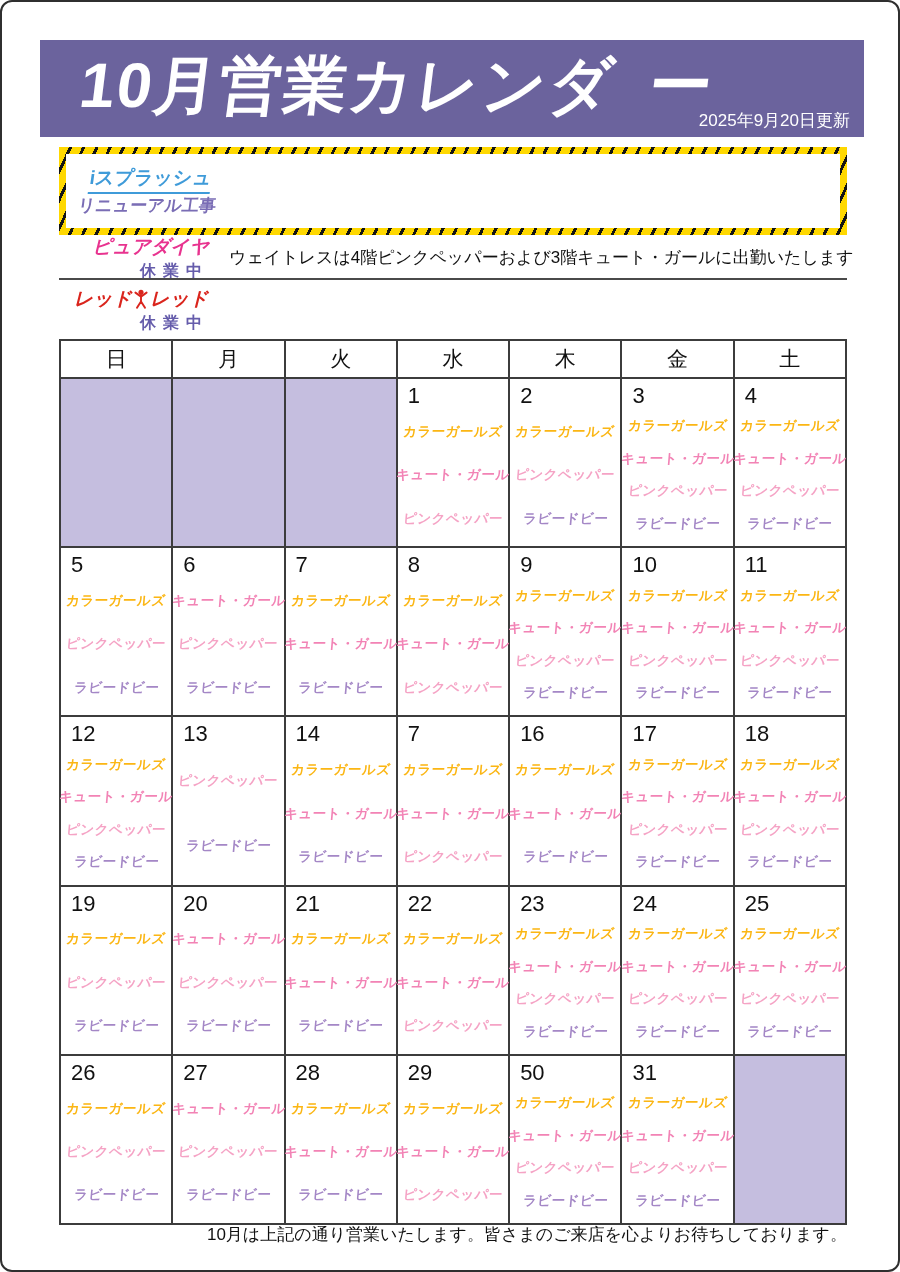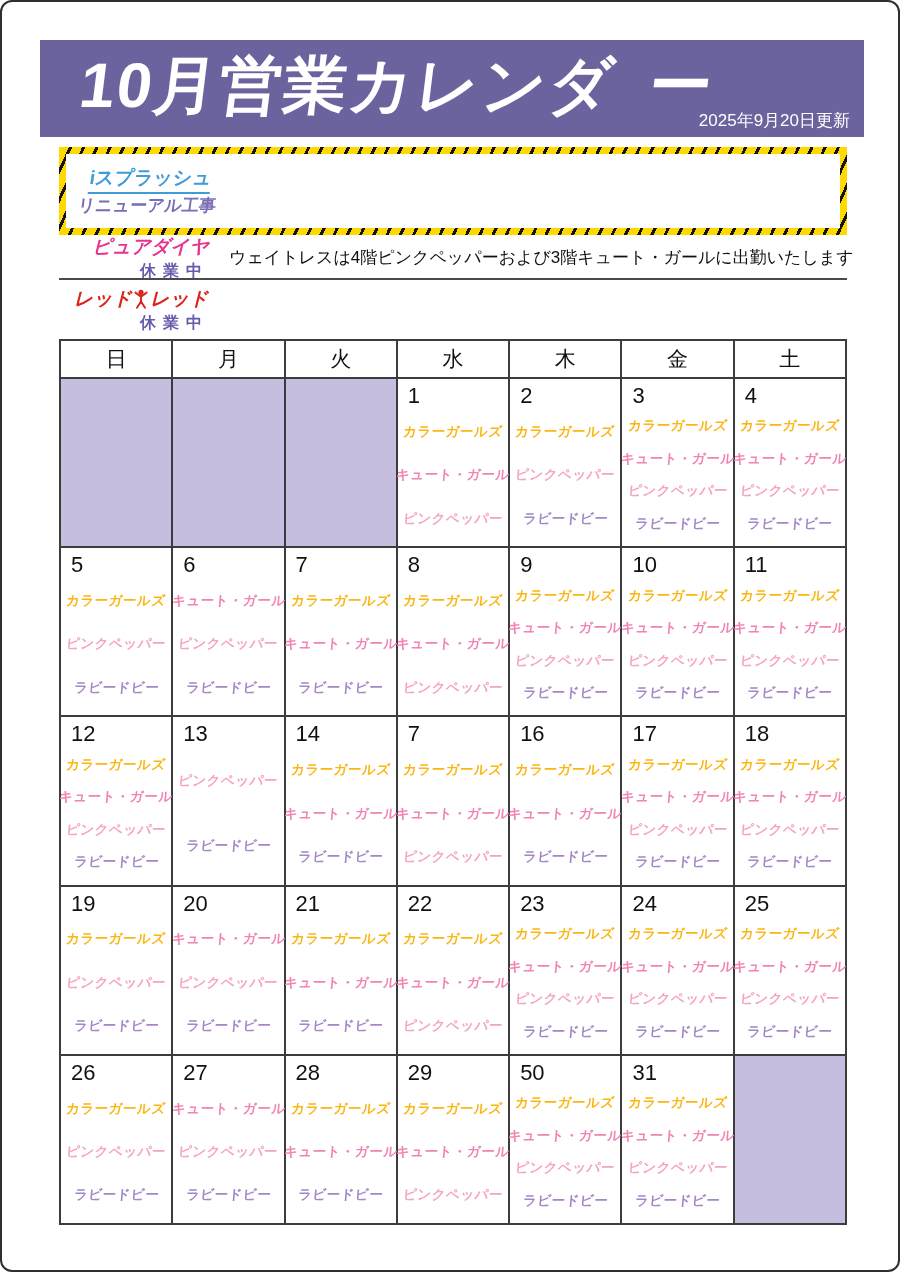--- a/index.html
+++ b/index.html
@@ -415,14 +415,15 @@
               <div class="shop-logo" style="color: rgb(242, 131, 181);">キュート・ガール</div>
               <div class="shop-logo" style="color: rgb(245, 163, 197);">ピンクペッパー</div>
               <div class="shop-logo" style="color: rgb(164, 135, 198);">ラビードビー</div>
             </div>
           </td>
           <td class="empty"></td>
         </tr>
       </tbody>
   </table>
 
+  <div class="footer">10月は上記の通り営業いたします。皆さまのご来店を心よりお待ちしております。</div>
 
 </div>
 
 </body></html>

